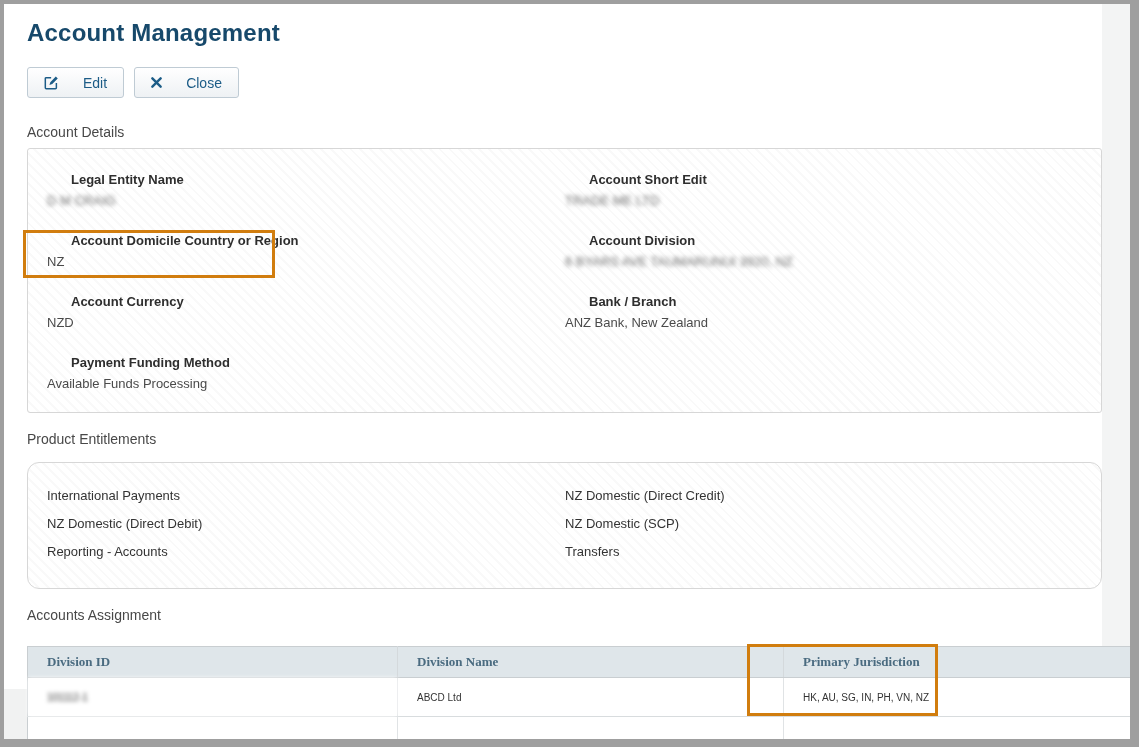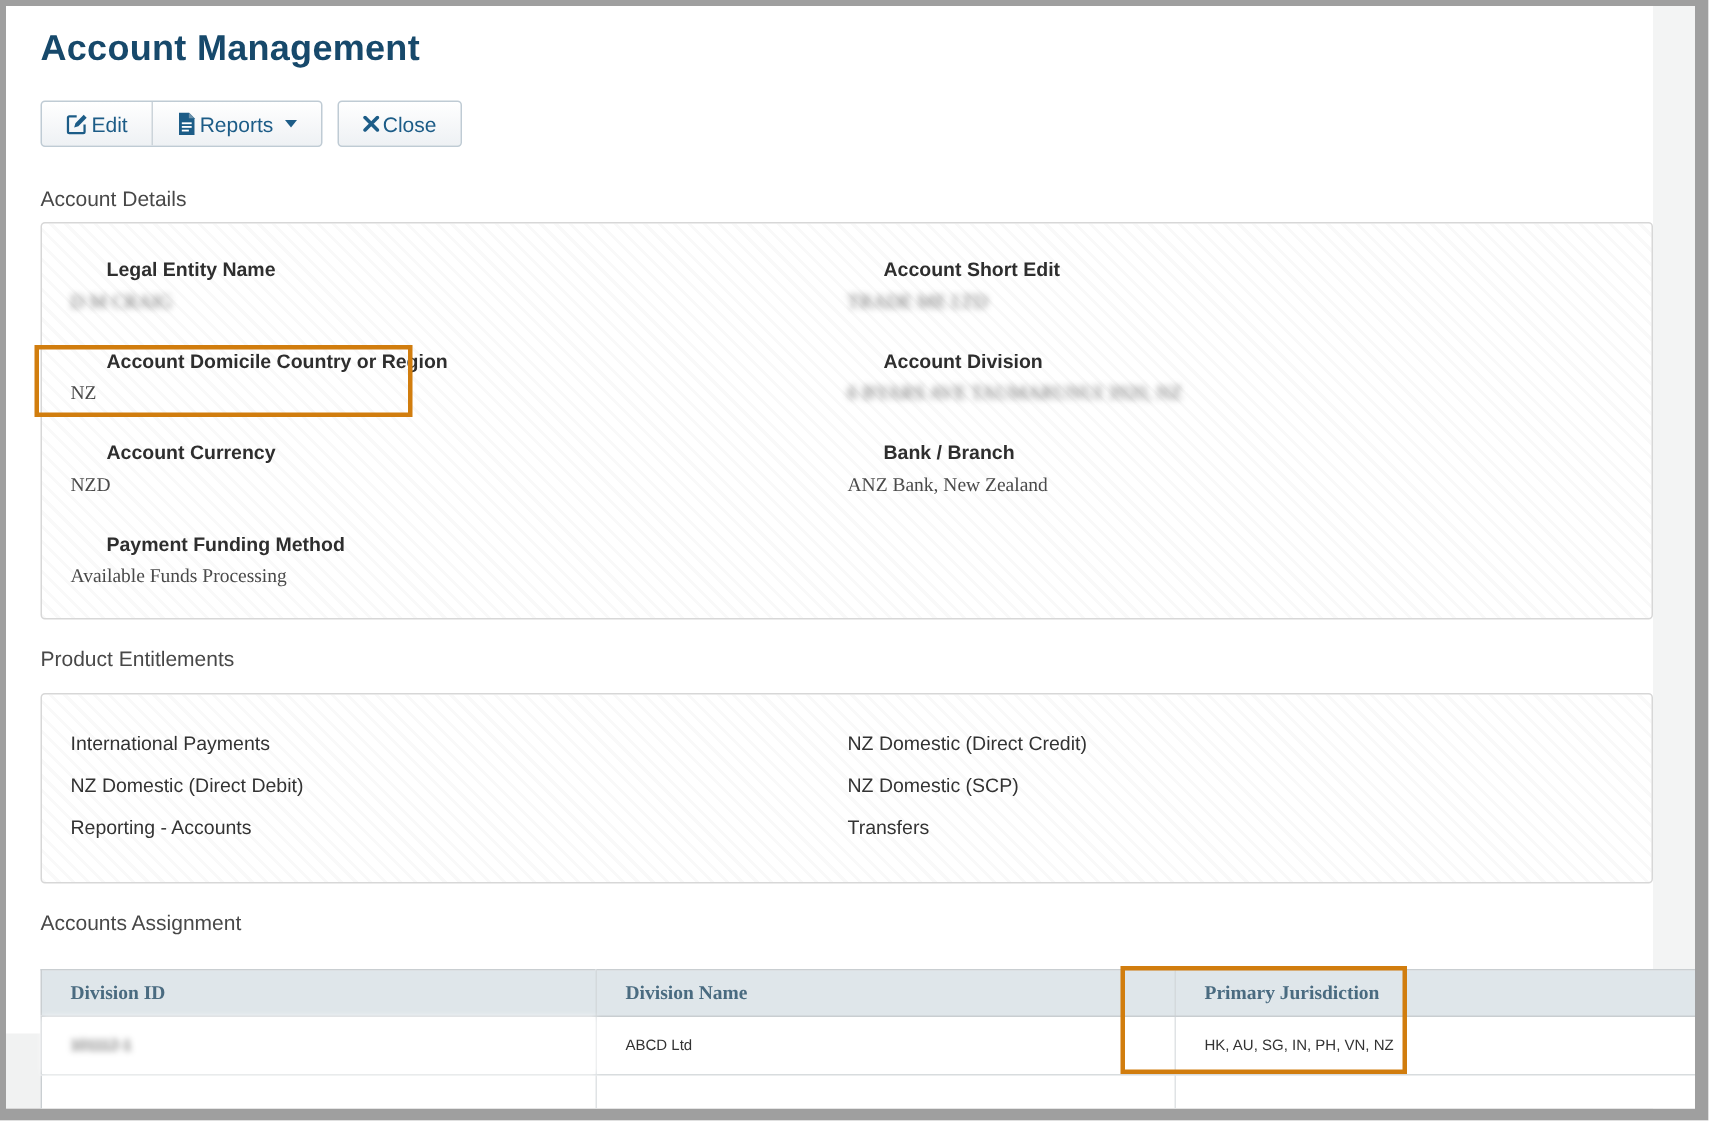--- a/index.html
+++ b/index.html
@@ -51,21 +51,21 @@
     display: inline-flex;
     border: 1px solid #bfcbd4;
     border-radius: 3px;
     background: linear-gradient(#ffffff, #eef1f4);
     overflow: hidden;
   }
   .btn-group + .btn-group { margin-left: 10px; }
   .btn {
     display: flex;
     align-items: center;
-    gap: 2px;
+    gap: 24px;
     padding: 0 16px;
     border: none;
     background: transparent;
     font-family: inherit;
     font-size: 14px;
     color: #1c5c87;
     cursor: pointer;
     white-space: nowrap;
   }
   .btn + .btn { border-left: 1px solid #ccd4da; }
@@ -91,35 +91,35 @@
     width: 1075px;
     box-sizing: border-box;
     border: 1px solid #d7d7d7;
     border-radius: 3px;
     background-color: #ffffff;
     background-image: repeating-linear-gradient(45deg,
       rgba(0,0,0,0.022) 0px, rgba(0,0,0,0.022) 2px,
       rgba(0,0,0,0) 2px, rgba(0,0,0,0) 7px);
   }
   .panel-details { margin-top: 4px; height: 265px; padding: 23px 19px 0 19px; }
-  .panel-products { margin-top: 11px; height: 127px; padding: 24px 19px 0 19px; }
+  .panel-products { margin-top: 11px; height: 127px; padding: 24px 19px 0 19px; border-radius: 12px; }
   .fields-grid {
     display: grid;
     grid-template-columns: 518px 1fr;
     row-gap: 21px;
   }
   .field { min-height: 40px; }
   .field-label {
     font-size: 13px;
     font-weight: bold;
     color: #2e2e2e;
     margin-bottom: 6px;
     padding-left: 24px;
   }
-  .field-value { font-size: 13px; color: #4a4a4a; font-family: Liberation Serif, serif; }
+  .field-value { font-size: 13px; color: #4a4a4a; }
   .blur { filter: blur(2.3px); color: #6e6e6e; }
   .blur-sm { filter: blur(2px); color: #8a8a8a; }
   .ent-grid {
     display: grid;
     grid-template-columns: 518px 1fr;
     row-gap: 10px;
   }
   .ent-item { font-size: 13px; color: #333333; line-height: 18px; }
   
   .orange-frame {
@@ -185,33 +185,20 @@
     <div class="toolbar">
       <div class="btn-group">
         <button class="btn">
           <span class="icon">
             <svg width="15" height="15" viewBox="0 0 16 16">
               <path d="M13.2 8.6V13.6a1 1 0 0 1-1 1H2.4a1 1 0 0 1-1-1V3.8a1 1 0 0 1 1-1h5.2" fill="none" stroke="#1c5c87" stroke-width="1.6"></path>
               <path d="M5.8 10.6l.9-3L12.6 1.6l2.1 2.1-5.9 6-3 .9z" fill="#1c5c87"></path>
             </svg>
           </span>
           <span>Edit</span>
-        </button>
-        <button class="btn">
-          <span class="icon">
-            <svg width="13" height="15" viewBox="0 0 13 16">
-              <path d="M1 0h7l4 4v12H1z" fill="#1c5c87"></path>
-              <path d="M8 0l4 4H8z" fill="#6e93ac"></path>
-              <rect x="3" y="7" width="7" height="1.3" fill="#ffffff"></rect>
-              <rect x="3" y="9.6" width="7" height="1.3" fill="#ffffff"></rect>
-              <rect x="3" y="12.2" width="5" height="1.3" fill="#ffffff"></rect>
-            </svg>
-          </span>
-          <span>Reports</span>
-          <span class="caret"></span>
         </button>
       </div>
       <div class="btn-group">
         <button class="btn">
           <span class="icon">
             <svg width="11" height="11" viewBox="0 0 12 12">
               <path d="M1.5 1.5l9 9M10.5 1.5l-9 9" stroke="#1c5c87" stroke-width="2.6" stroke-linecap="round"></path>
             </svg>
           </span>
           <span>Close</span>

